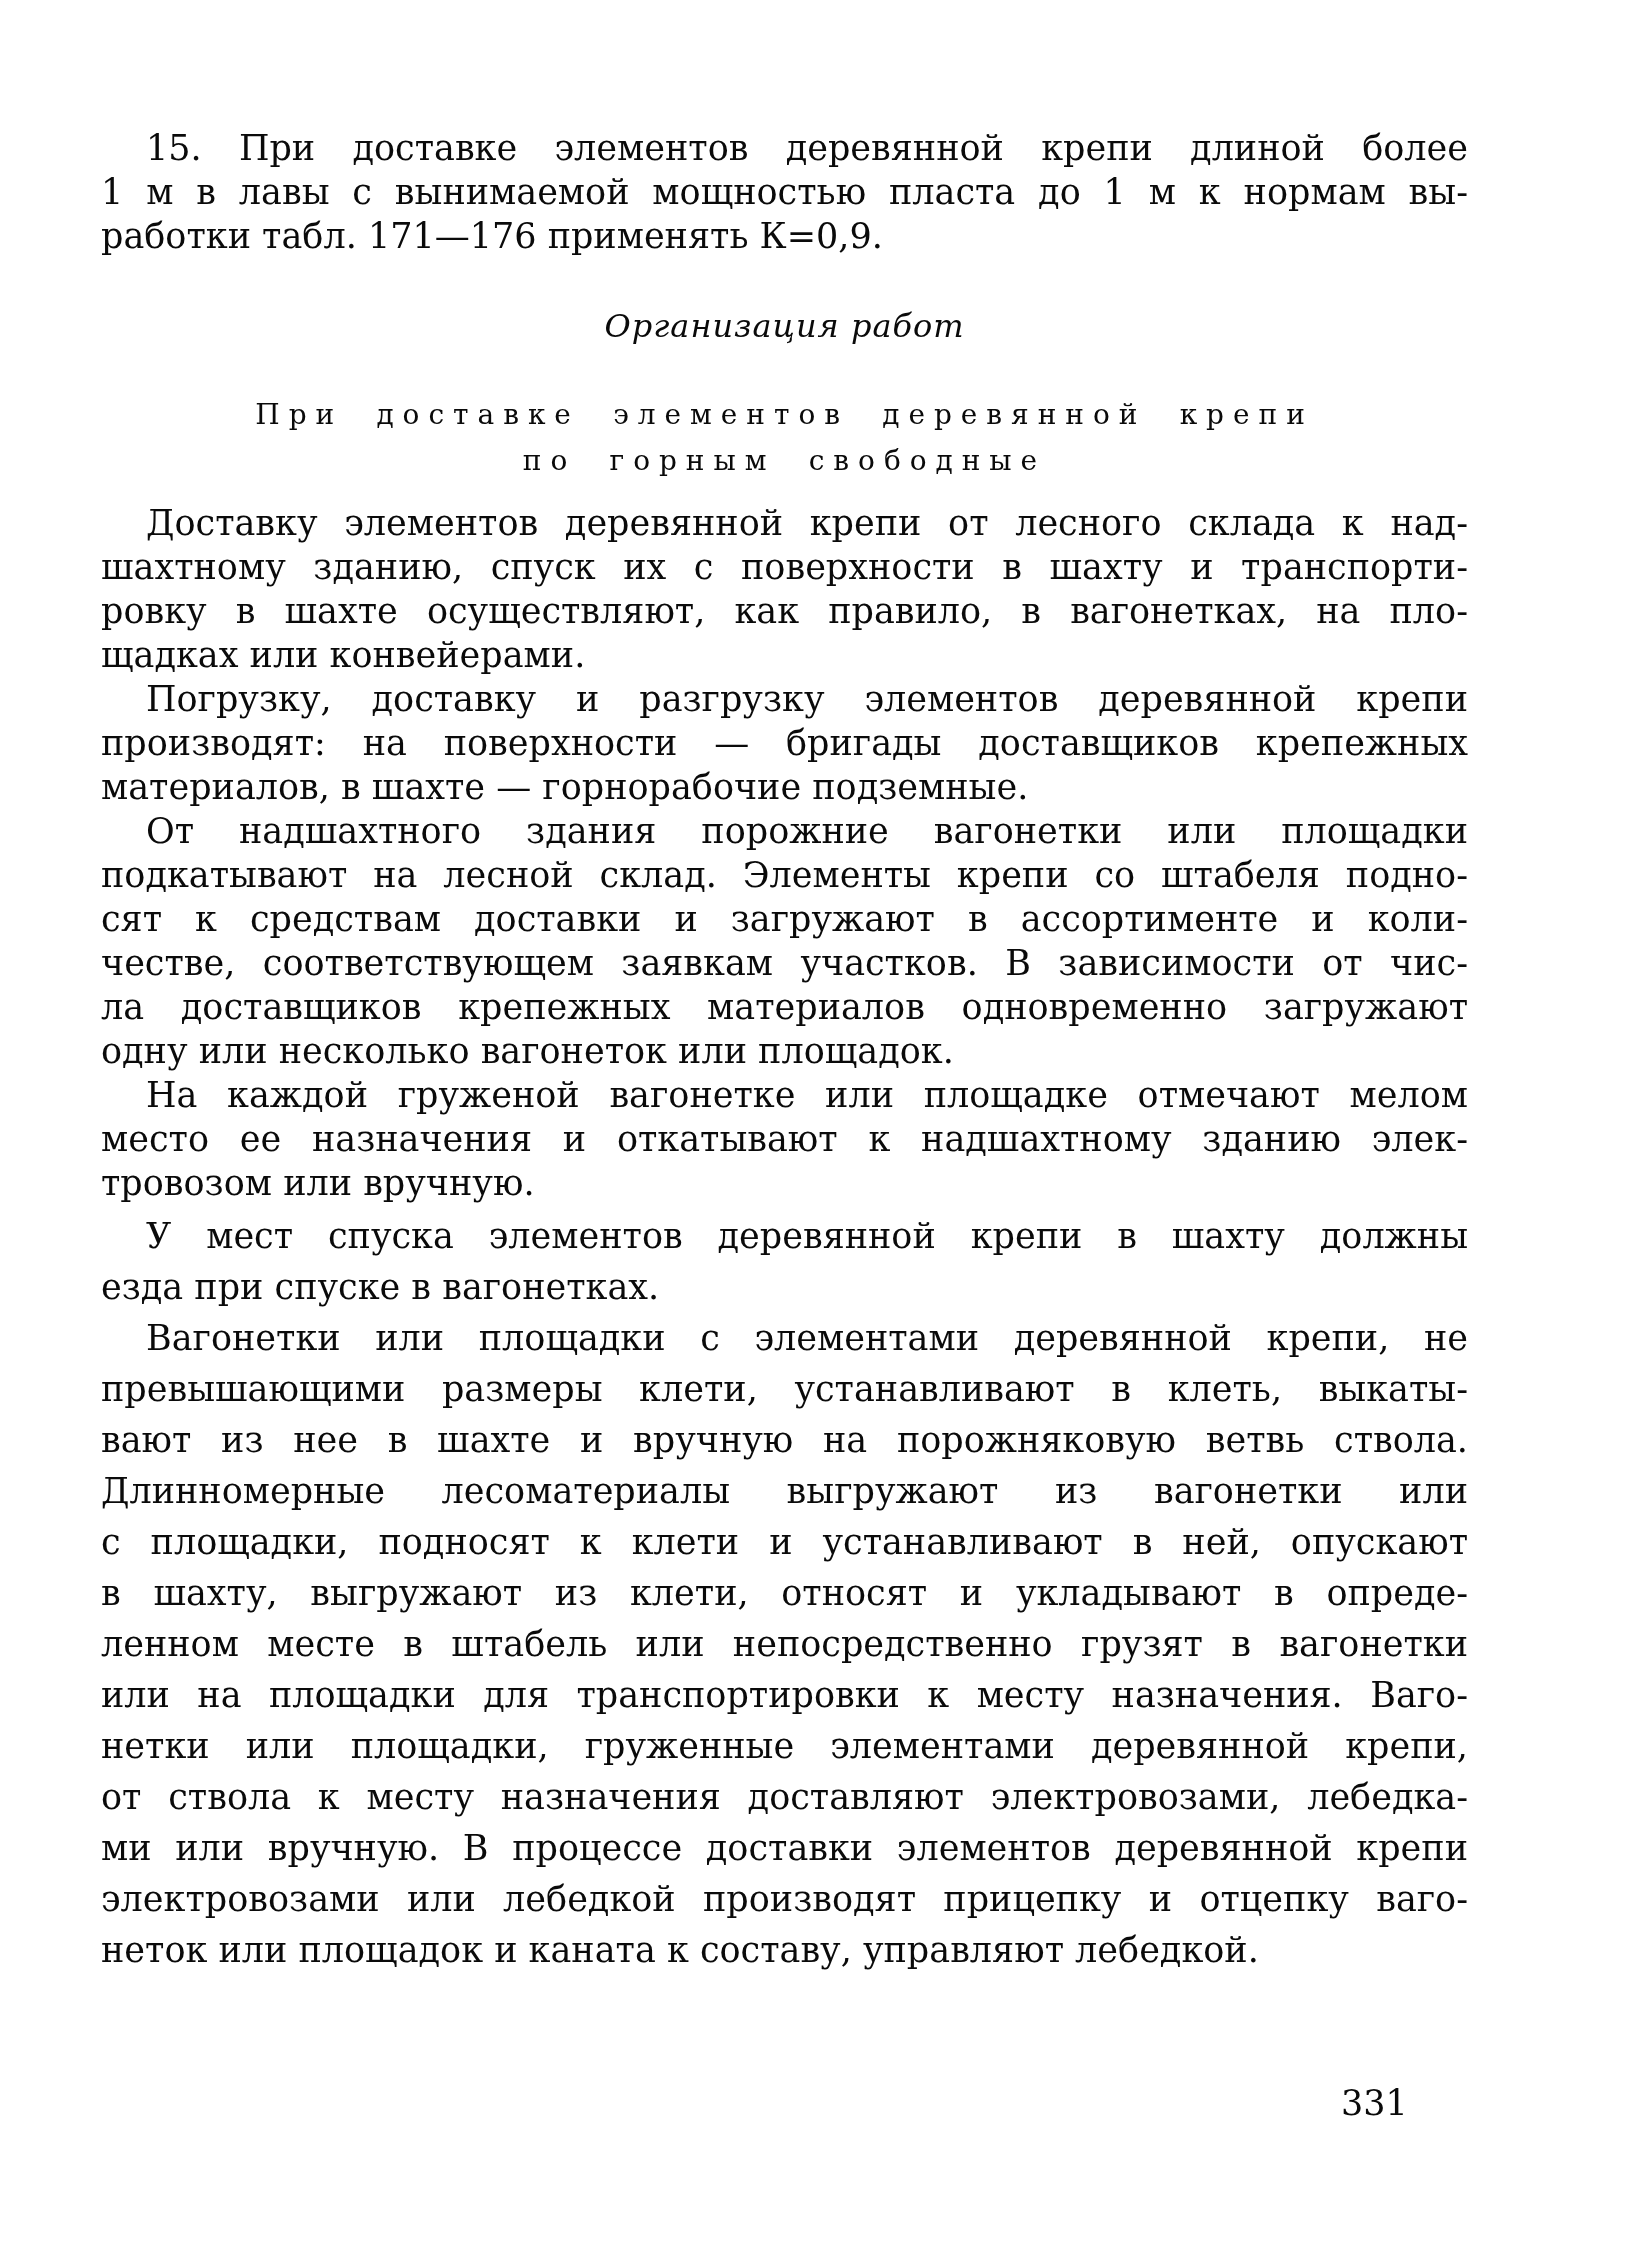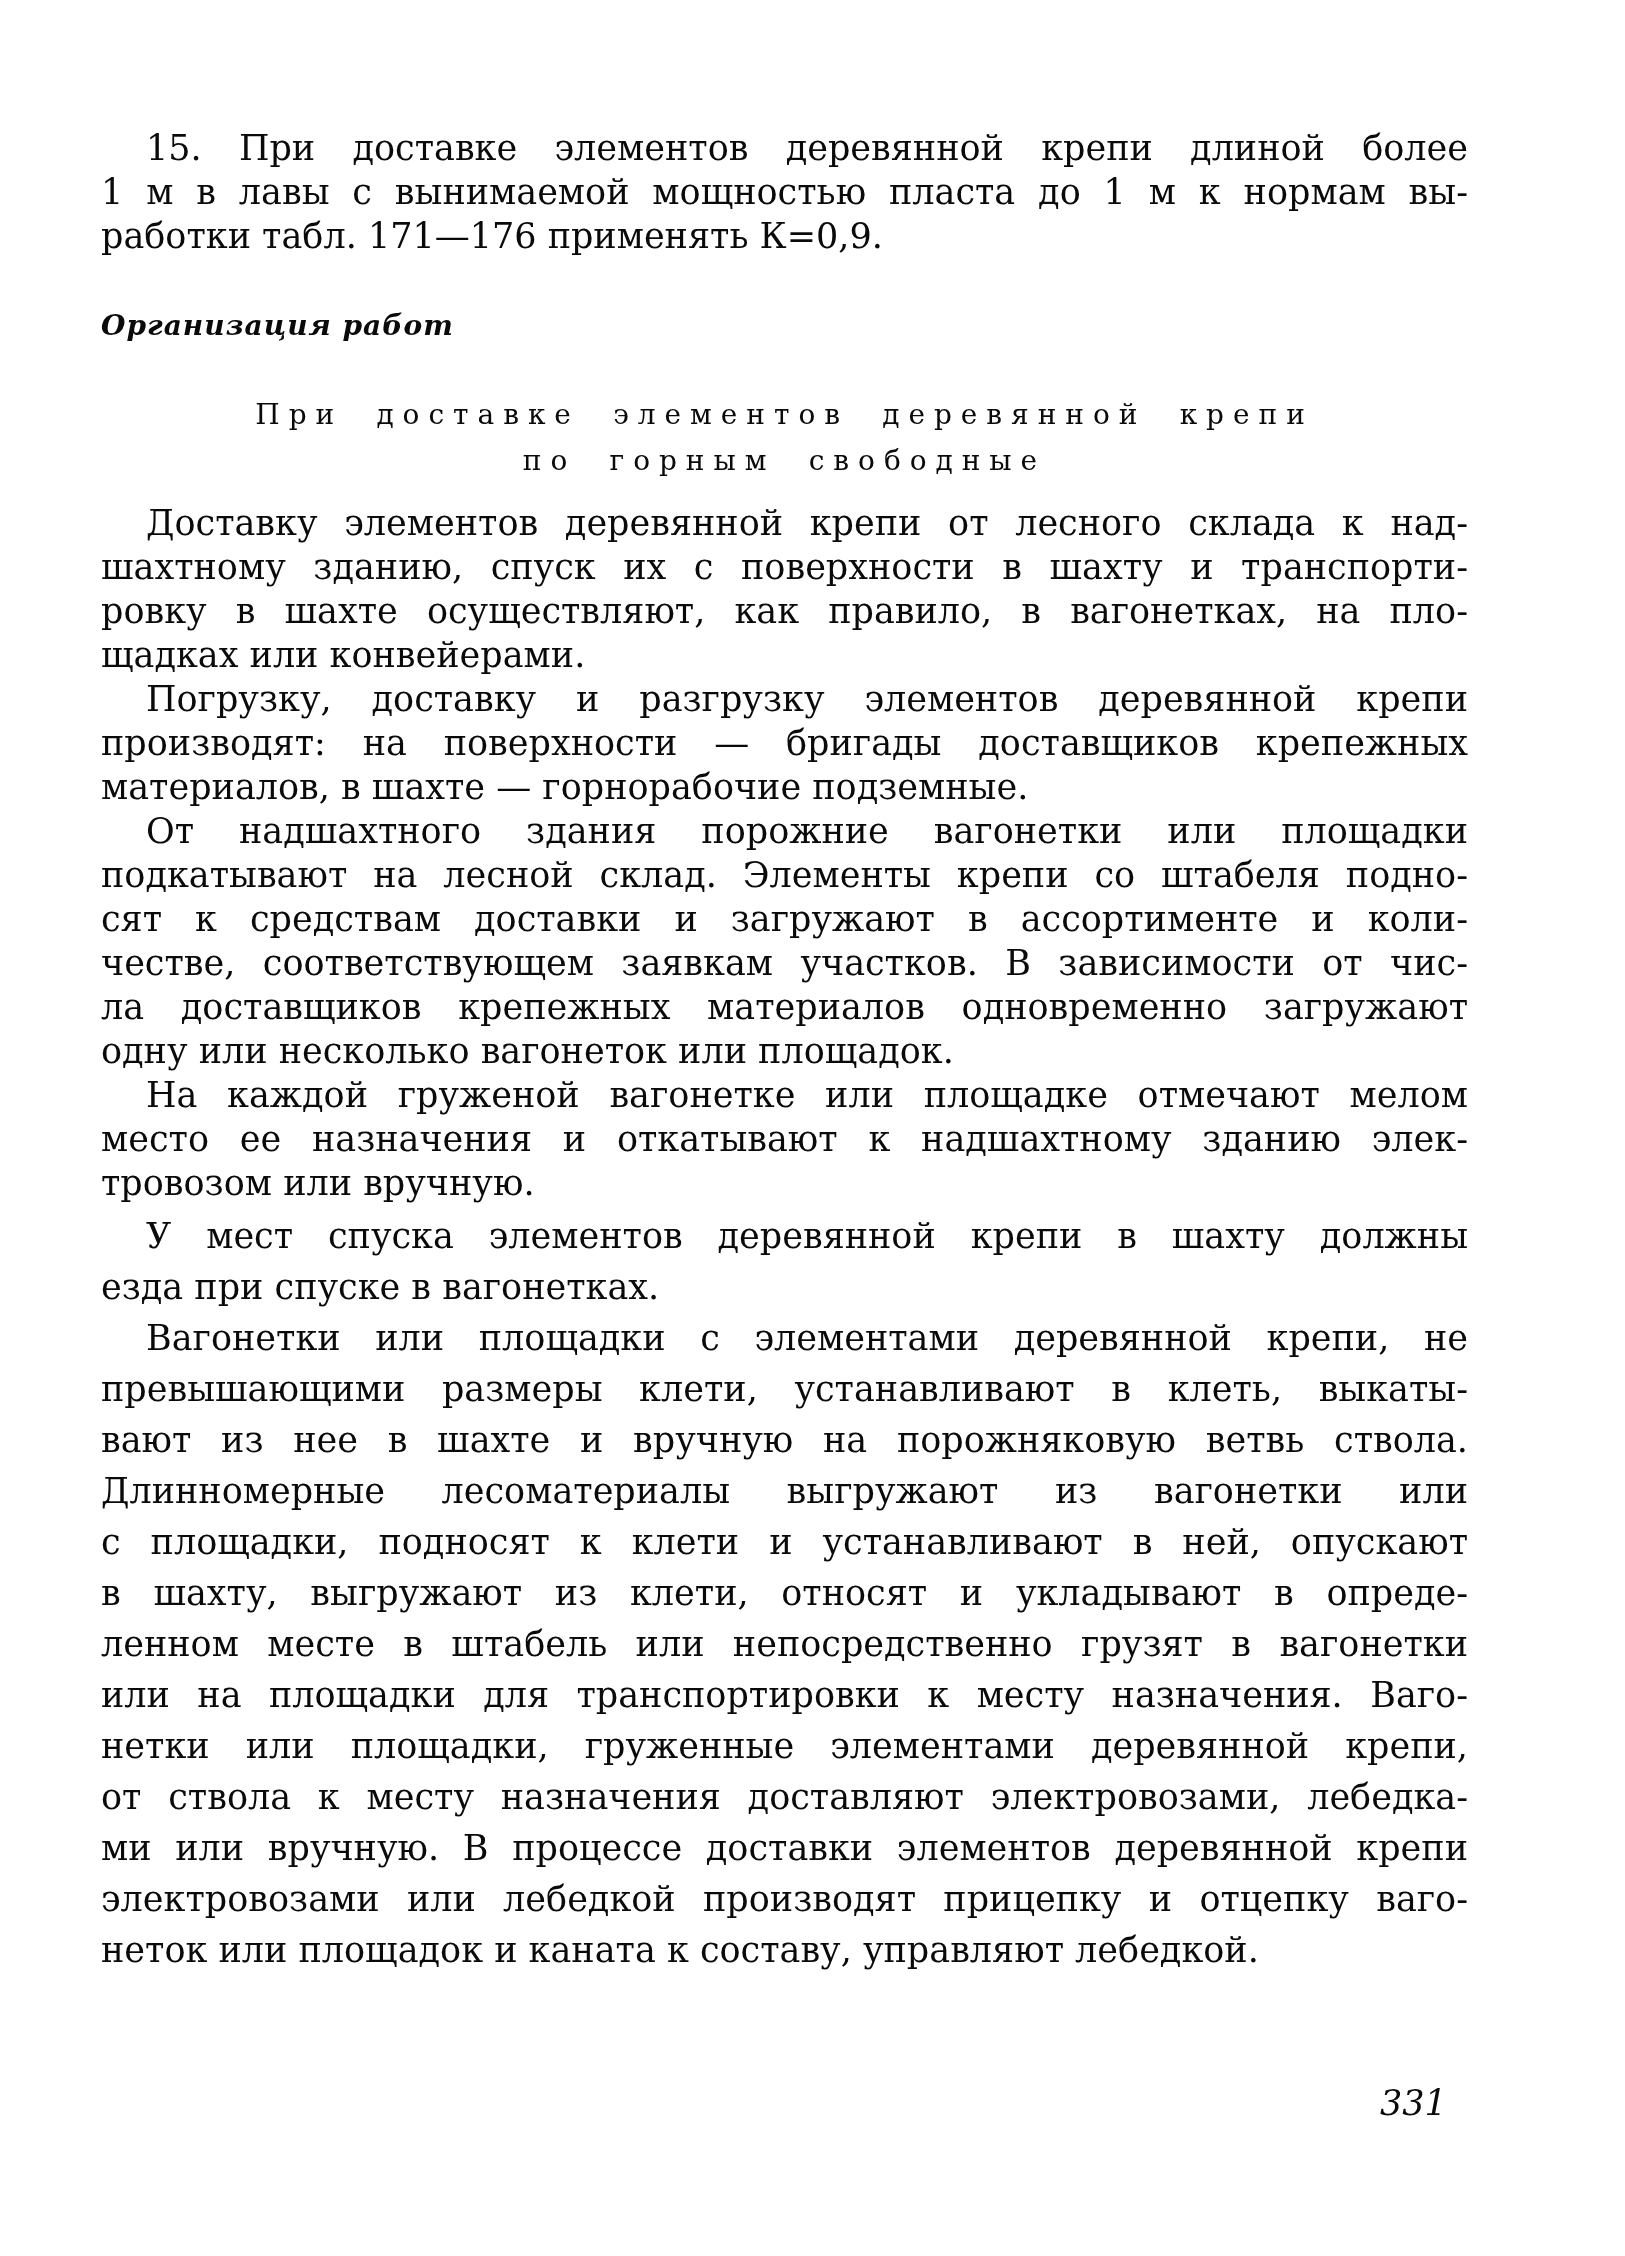--- a/index.html
+++ b/index.html
@@ -38,45 +38,44 @@
   }
   .para .line:first-child {
     text-indent: 45px;
   }
   .para.loose {
     line-height: 51px;
   }
   .heading-italic {
     margin-top: 46px;
     font-style: italic;
-    font-size: 28px;
+    font-size: 32px;
     line-height: 44px;
+    text-align: center;
     letter-spacing: 1px;
-    font-weight: bold;
   }
   .heading-spaced {
     margin-top: 44px;
     font-size: 28px;
     line-height: 46px;
   }
   .heading-spaced .line {
     text-align: center;
     text-align-last: center;
     letter-spacing: 0.32em;
     word-spacing: 0.55em;
   }
   .p2 { margin-top: 17px; }
   .p6 { margin-top: 5.7px; }
   .page-number {
     position: absolute;
-    left: 1380px;
+    left: 1341px;
     top: 2084px;
     font-size: 35px;
     line-height: 38px;
-    font-style: italic;
   }
 </style>
 </head>
 <body>
 
 <div class="page">
   <div class="content">
 
     <div class="para">
         <div class="line">15. При доставке элементов деревянной крепи длиной более</div>

